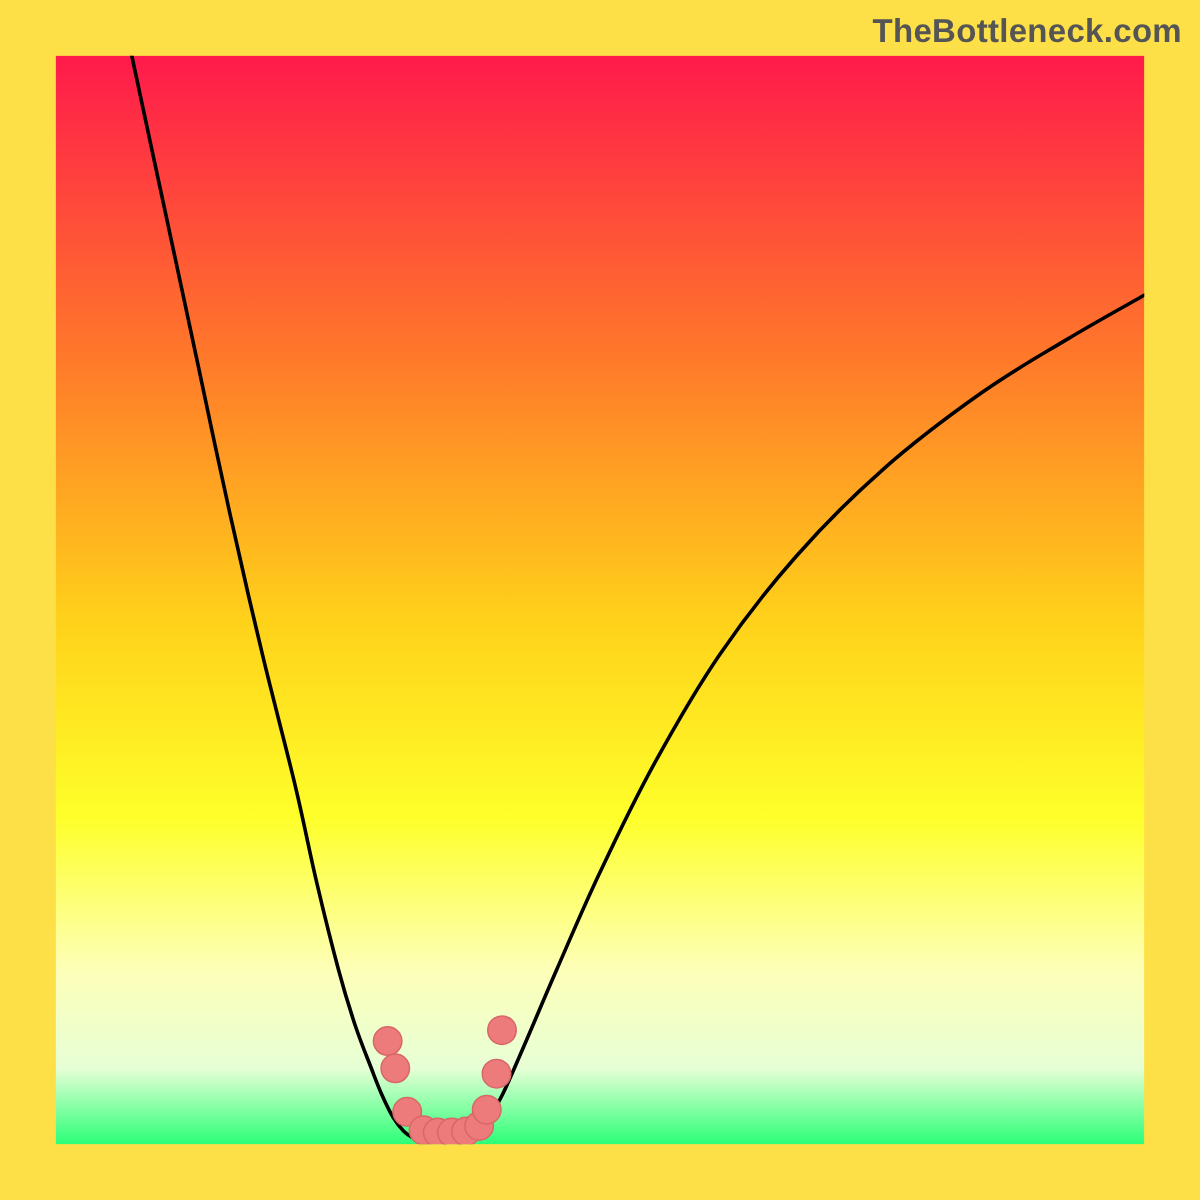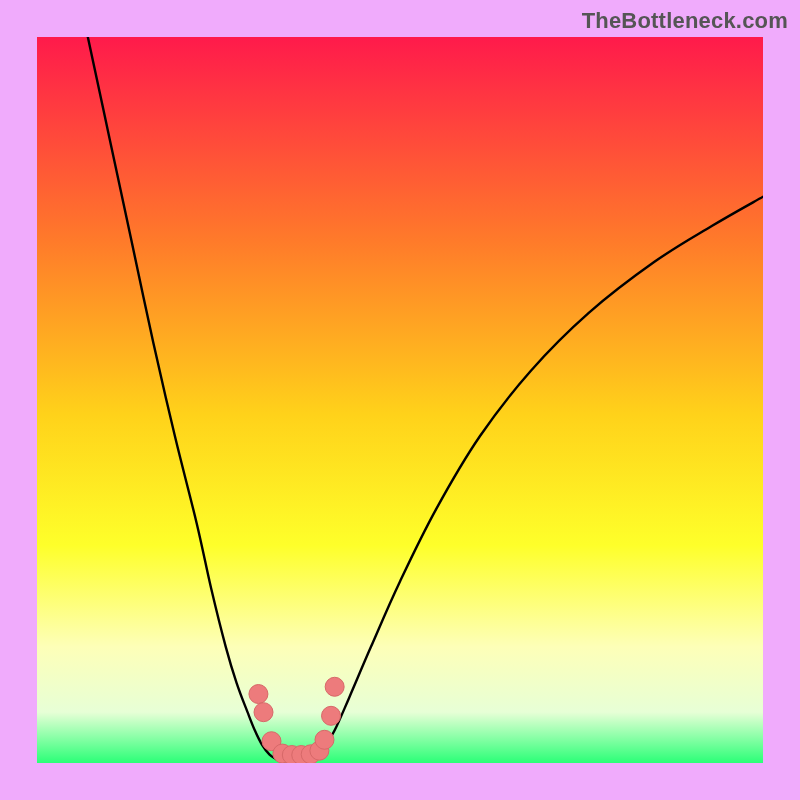--- a/index.html
+++ b/index.html
@@ -8,21 +8,21 @@
     width: 800px;
     height: 800px;
     background: #000;
     overflow: hidden;
     font-family: Arial, Helvetica, sans-serif;
   }
   .frame {
     position: absolute;
     left: 0; top: 0;
     width: 800px; height: 800px;
-    background: #f0abfc;
+    background: #fde047;
   }
   .plot {
     position: absolute;
     left: 37px;
     top: 37px;
     width: 726px;
     height: 726px;
     overflow: hidden;
   }
   .watermark {

